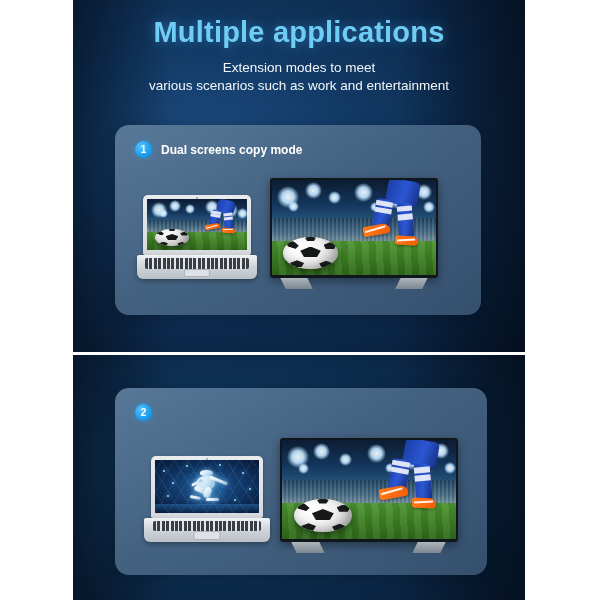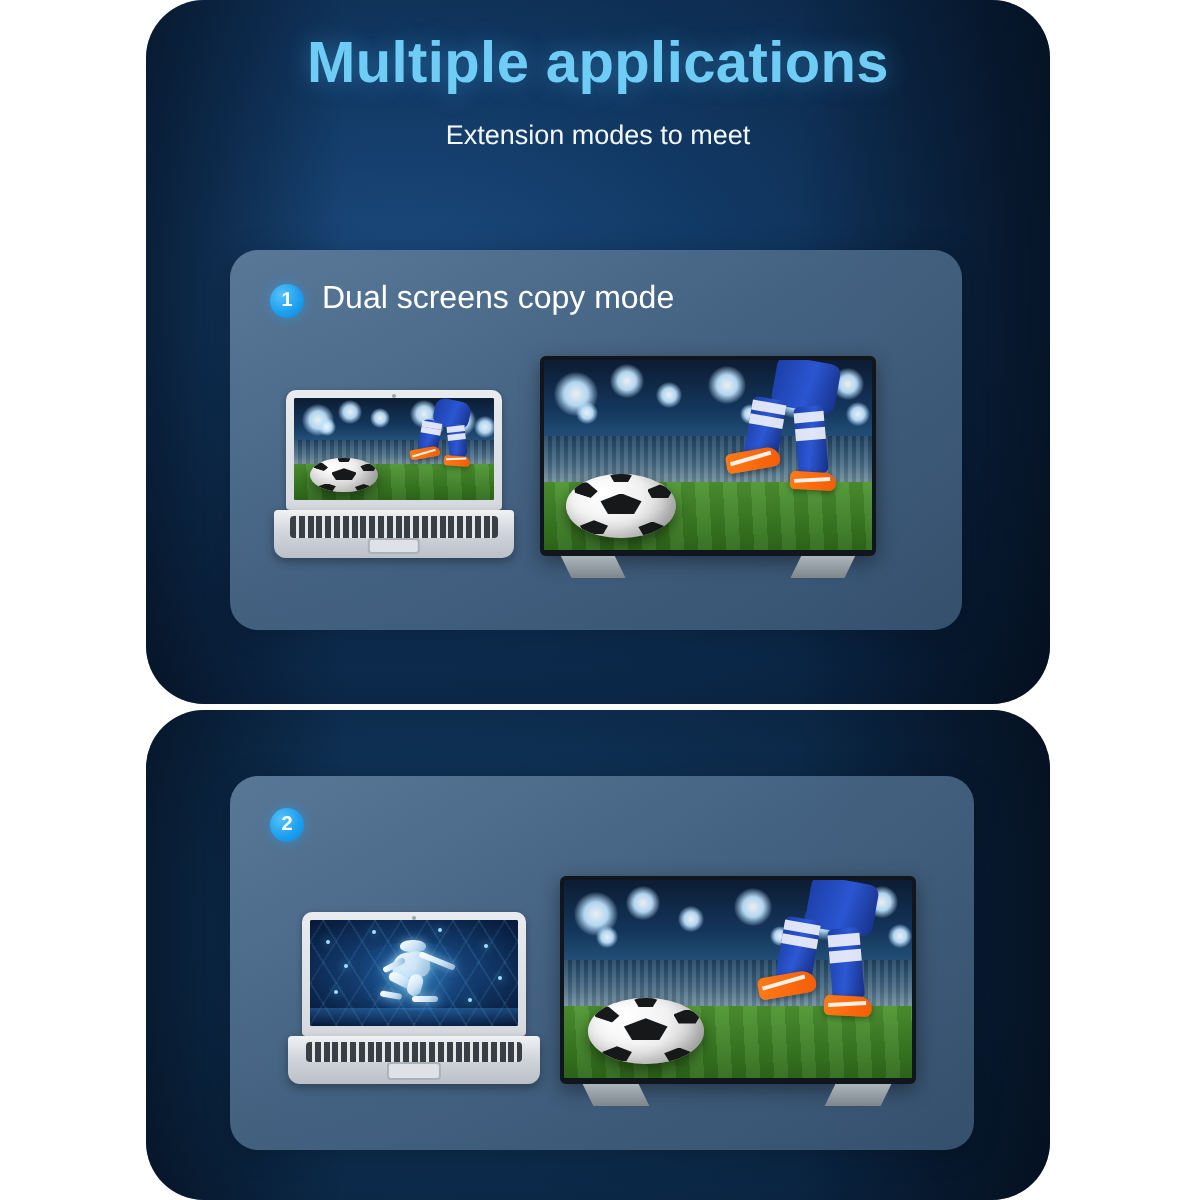--- a/index.html
+++ b/index.html
@@ -3,21 +3,21 @@
 <meta charset="utf-8">
 <style>
   html,body{margin:0;padding:0;}
   body{
     width:600px;height:600px;overflow:hidden;background:#ffffff;
     font-family:"Liberation Sans", sans-serif;
   }
   .page{position:relative;width:600px;height:600px;background:#ffffff;}
 
   
-  .section{position:absolute;overflow:hidden;border-radius:29px;}
+  .section{position:absolute;overflow:hidden;}
   .section-top{left:73px;top:0;width:452px;height:352px;}
   .section-bottom{left:73px;top:355px;width:452px;height:245px;}
 
   .bg{
     position:absolute;inset:0;
     background:
       radial-gradient(120% 95% at 28% 40%, #1b4a7d 0%, #123a66 28%, #0d2b4e 55%, #08203c 78%, #061627 100%);
   }
   .bg-bottom{
     background:
@@ -51,21 +51,21 @@
   .card-2{left:42px;top:33px;width:372px;height:187px;}
 
   .card-head{position:absolute;left:20px;top:16px;display:flex;align-items:center;gap:9px;}
   .badge{
     width:17px;height:17px;border-radius:50%;
     background:radial-gradient(circle at 35% 32%, #56c2fb 0%, #1ea0ef 55%, #0d86d8 100%);
     color:#ffffff;font-size:10px;font-weight:bold;
     display:flex;align-items:center;justify-content:center;
     box-shadow:0 0 6px rgba(40,160,240,.55);
   }
-  .card-label{color:#ffffff;font-size:16px;font-weight:400;white-space:nowrap;}
+  .card-label{color:#ffffff;font-size:12px;font-weight:700;white-space:nowrap;}
 
   
   .stage{position:absolute;left:0;top:0;width:100%;height:100%;}
 
   
   .laptop{position:absolute;}
   .lt-lid{
     position:relative;width:100%;height:72%;
     background:linear-gradient(180deg,#e9ecee 0%,#d5d9dd 100%);
     border-radius:5px 5px 2px 2px;padding:4px 4px 5px 4px;box-sizing:border-box;
@@ -182,20 +182,21 @@
 <div class="page">
 
   <div class="section section-top">
     <div class="bg"></div>
     <div class="bg-vig"></div>
 
     <div class="header">
       <h1 class="title">Multiple applications</h1>
       <p class="subtitle">
         <span>Extension modes to meet</span><br>
+        <span>various scenarios such as work and entertainment</span>
       </p>
     </div>
 
     <div class="card card-1">
       <div class="card-head">
         <span class="badge">1</span>
         <span class="card-label">Dual screens copy mode</span>
       </div>
 
       <div class="stage">

